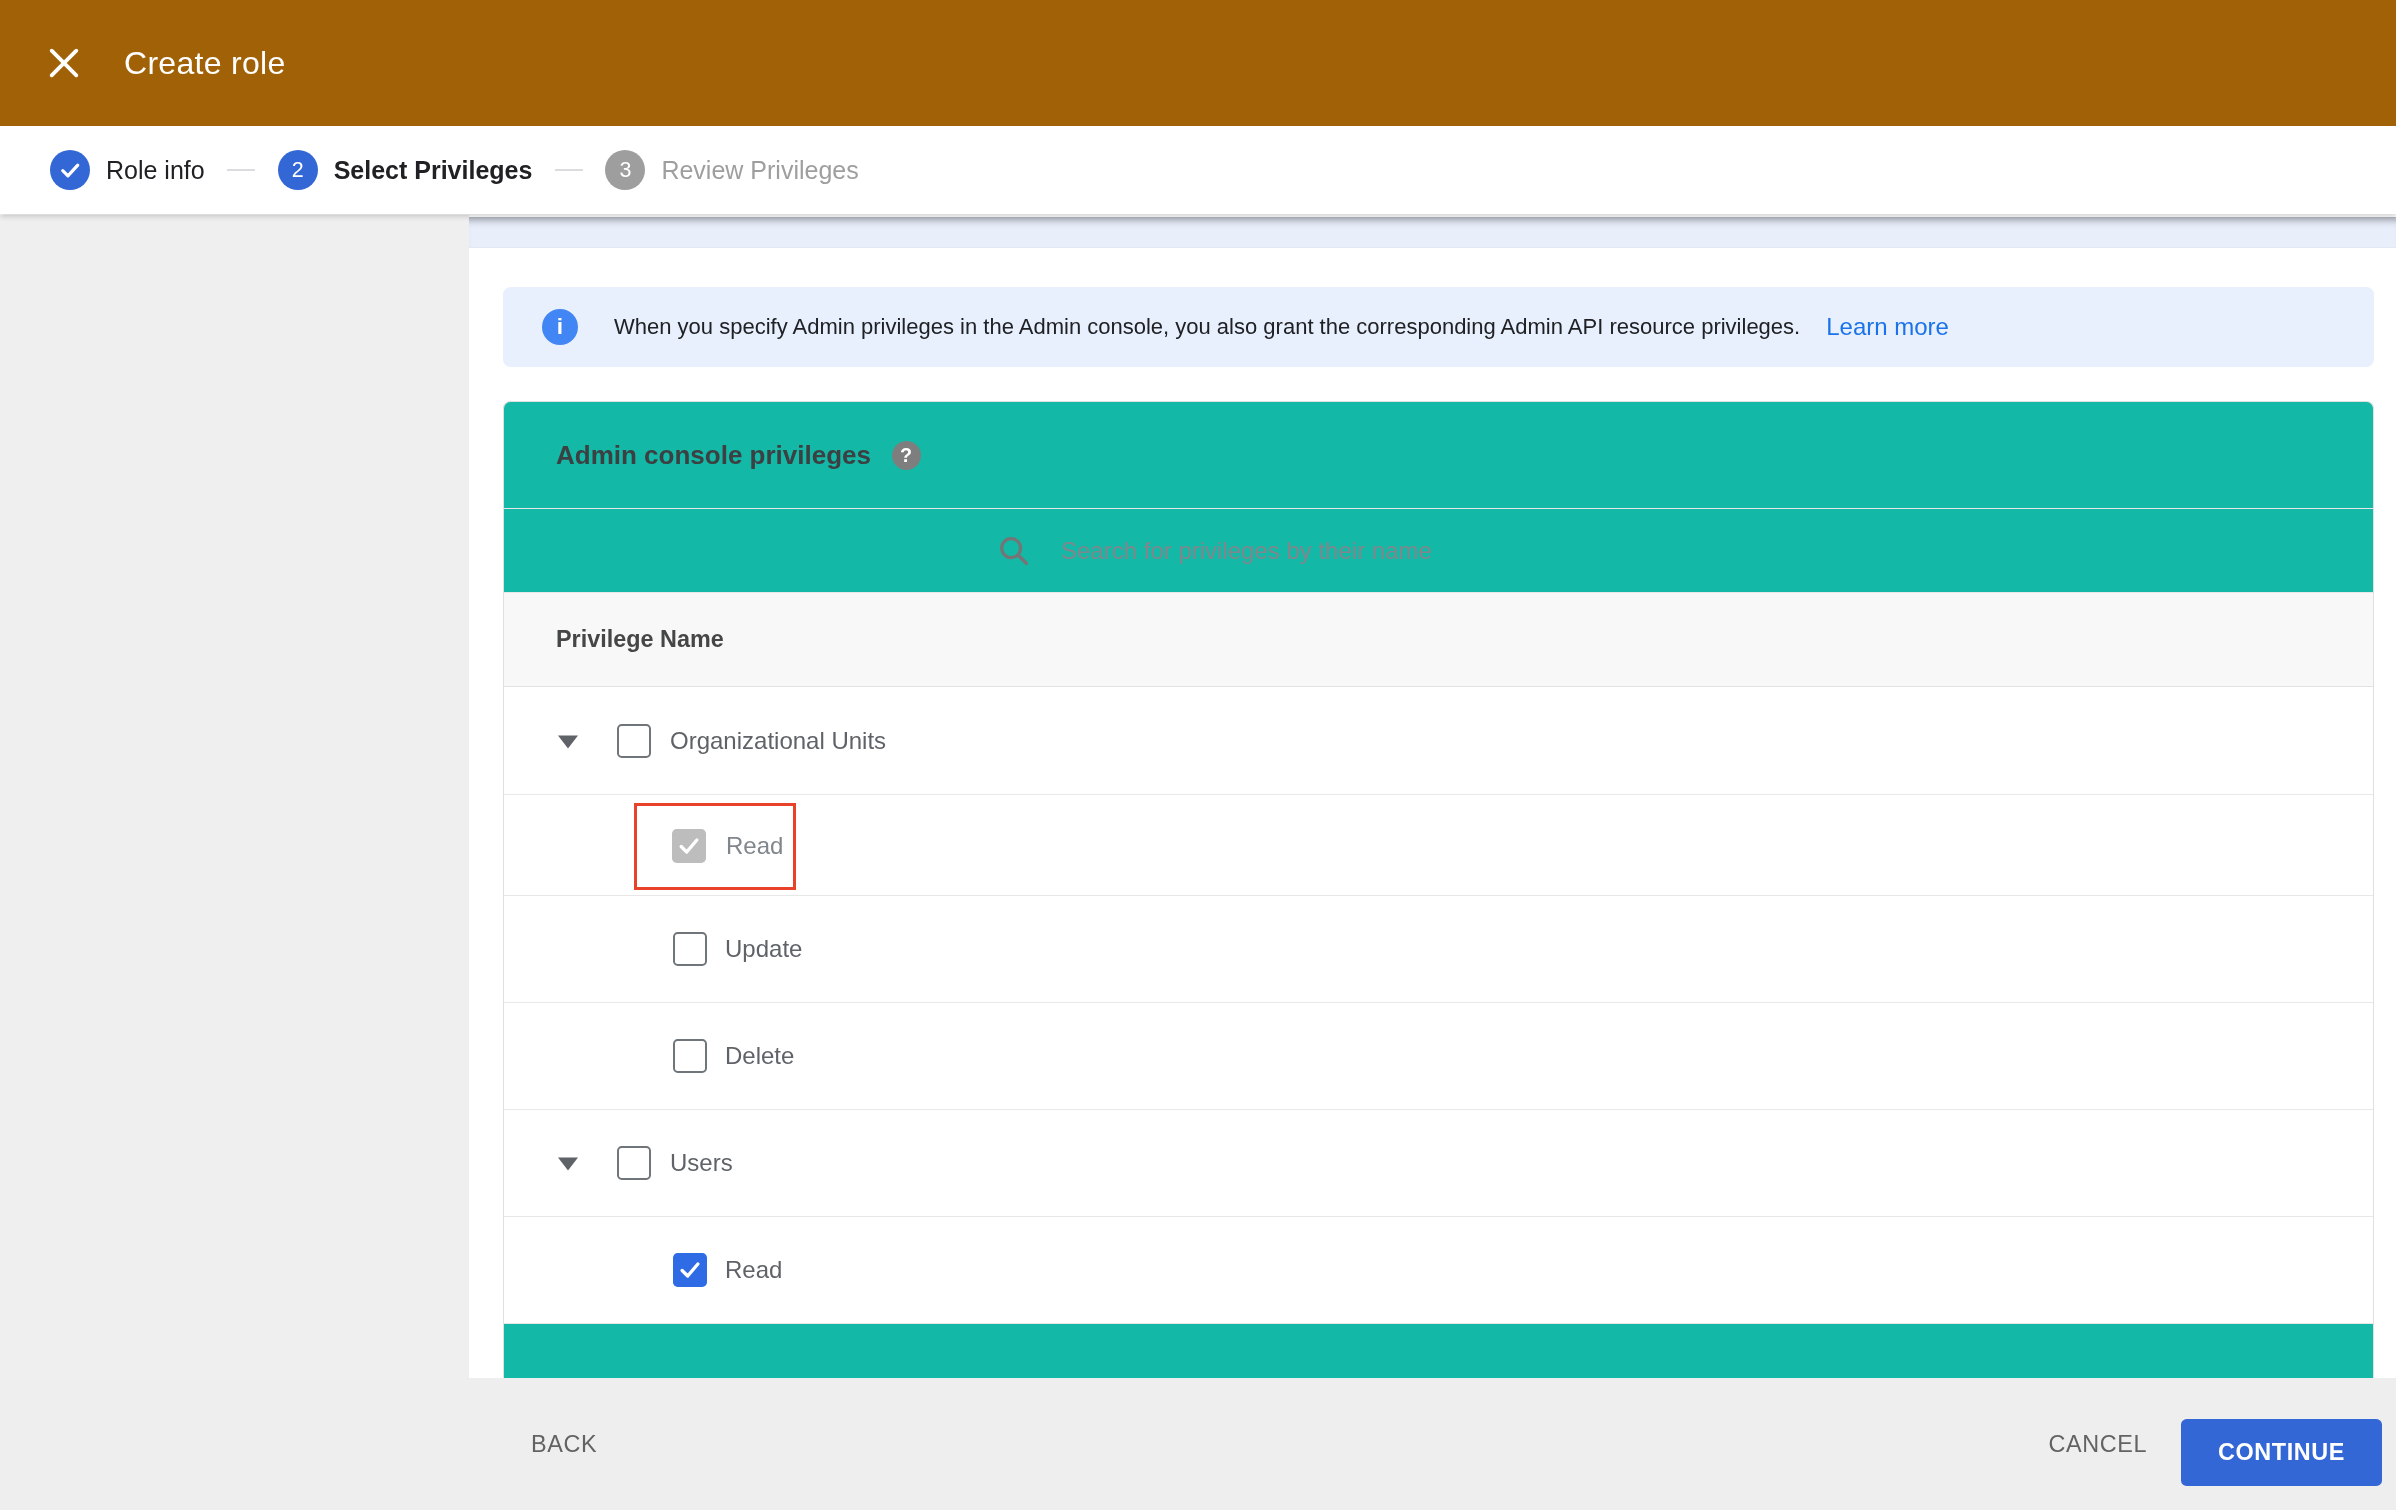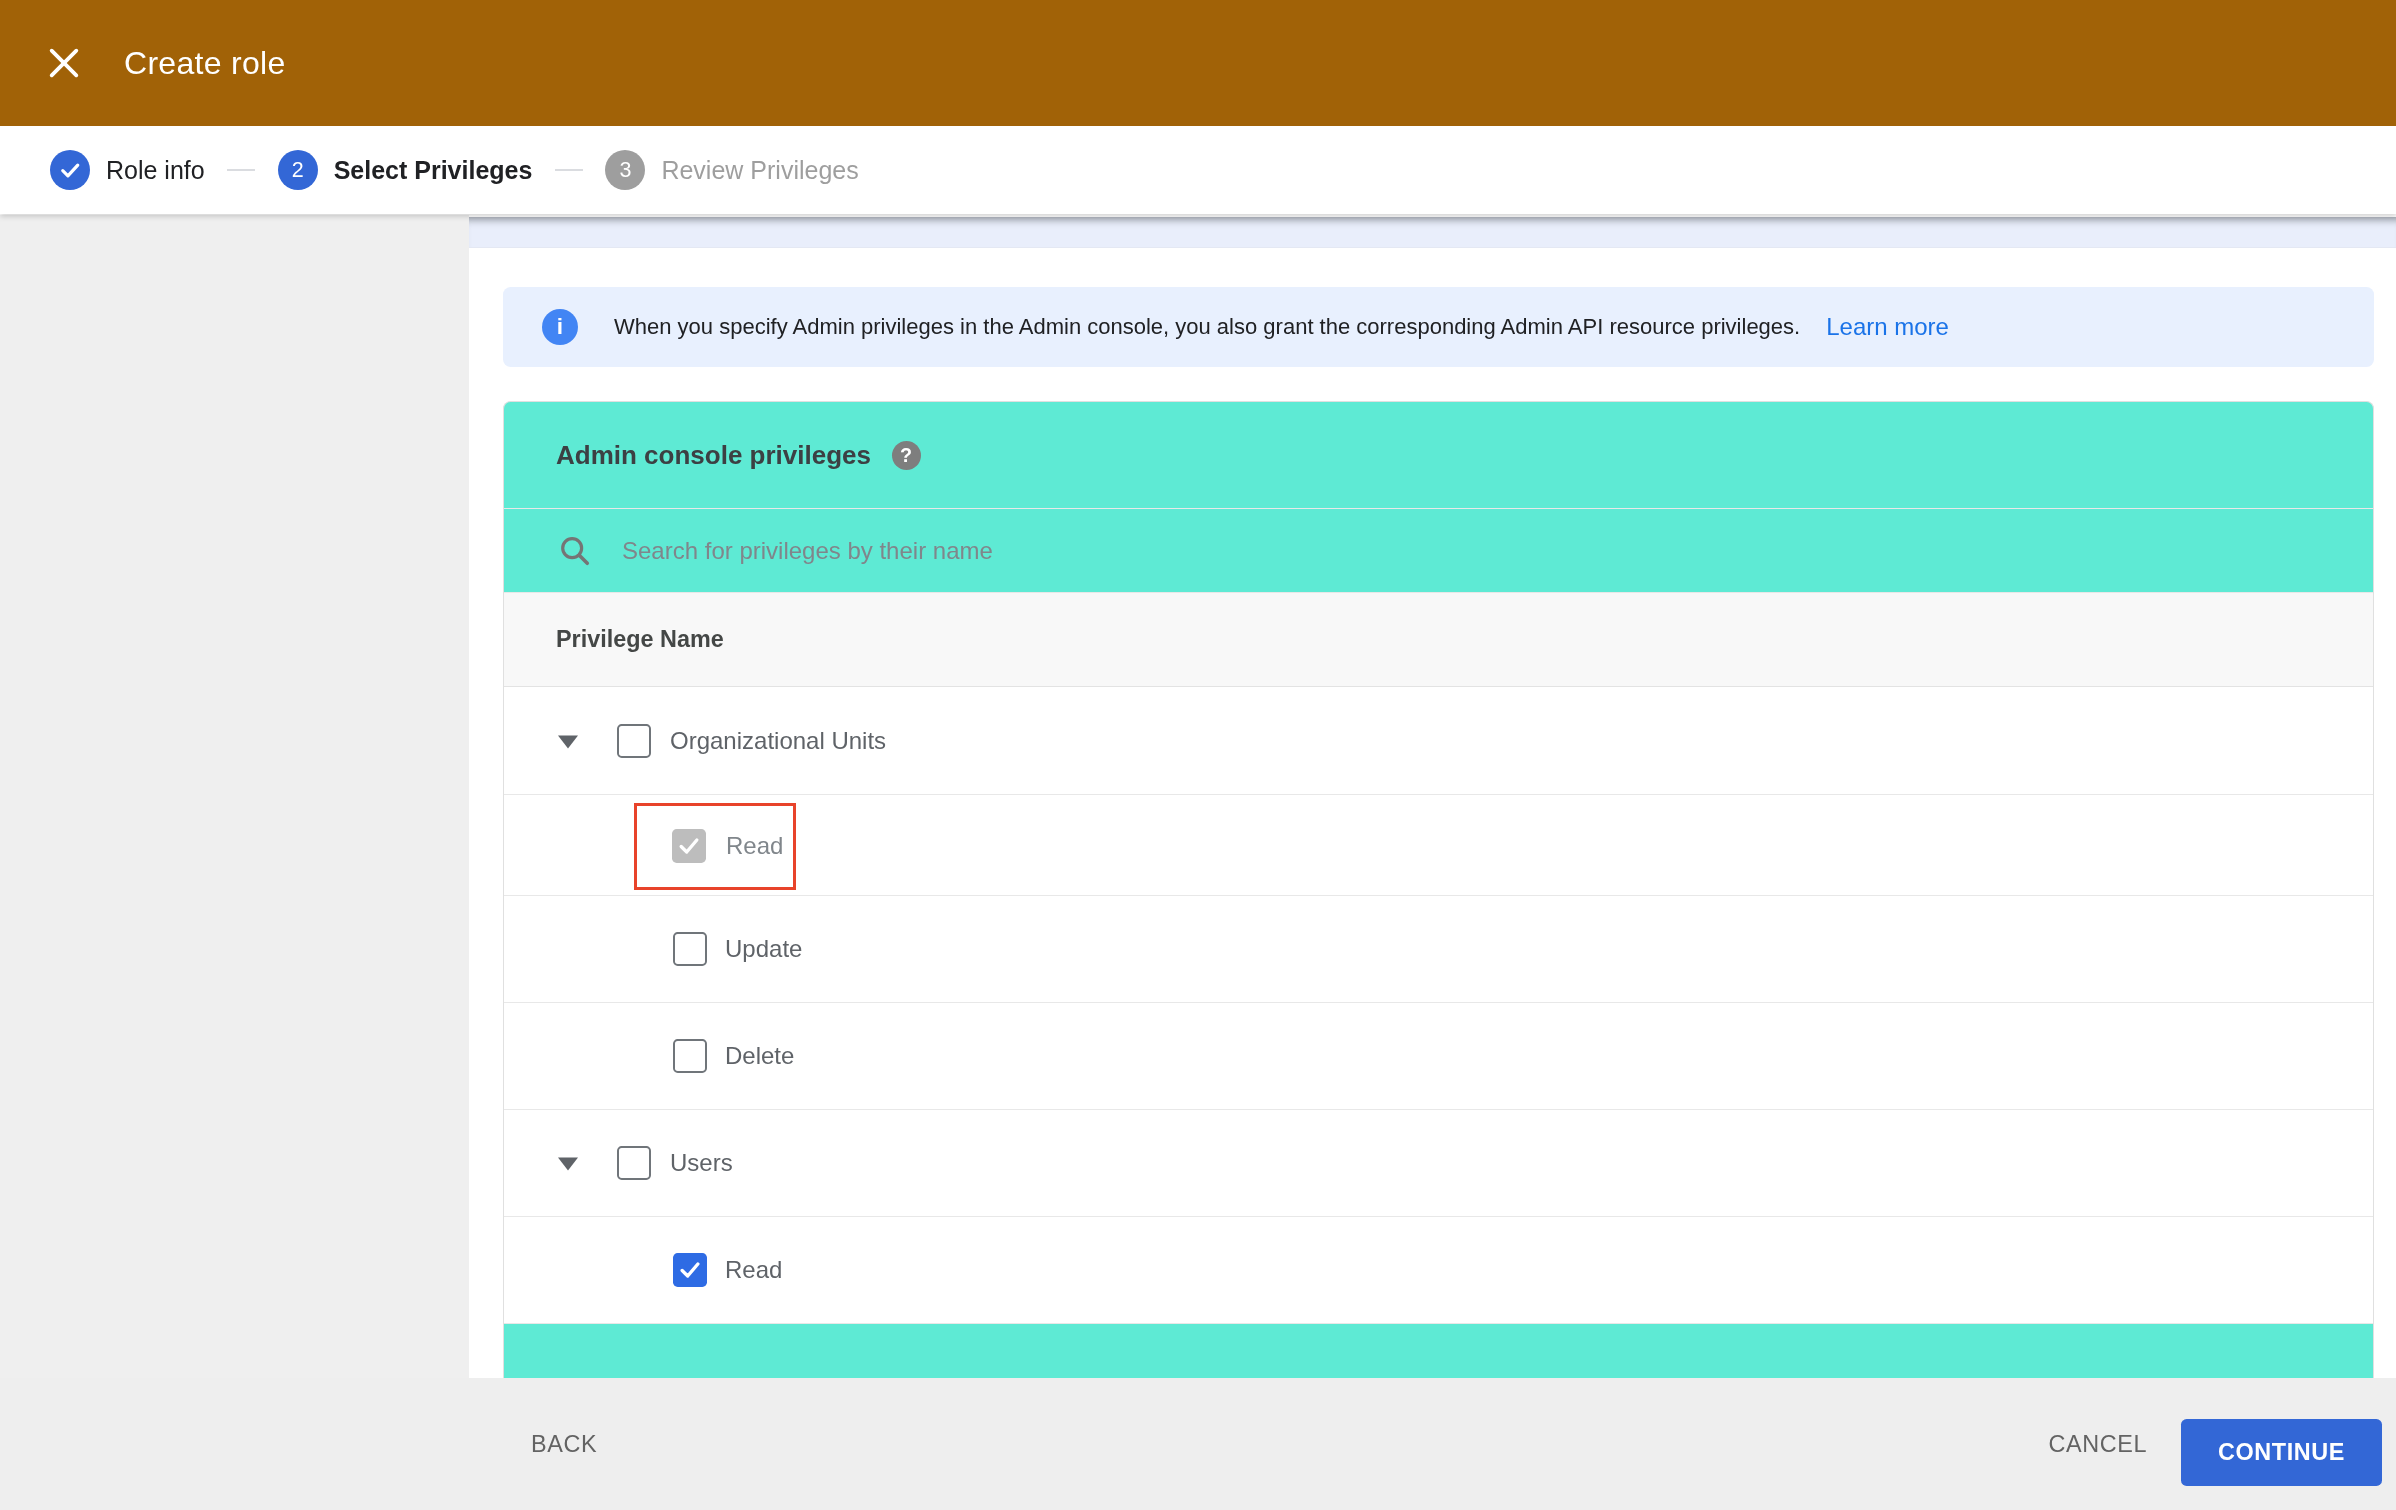--- a/index.html
+++ b/index.html
@@ -46,31 +46,31 @@
             padding-left:39px; }
   .info-icon { width:36px; height:36px; border-radius:50%; background:#4285f4;
                color:#ffffff; font-size:22.5px; font-weight:700; display:flex;
                align-items:center; justify-content:center; flex:0 0 auto; }
   .banner-text { margin-left:36px; font-size:22px; color:#202124; }
   .banner-link { margin-left:26px; font-size:24px; color:#1a73e8; cursor:pointer;
                  text-decoration:none; }
 
   
   .card { position:absolute; left:34px; top:186px; width:1871px; height:978px;
-          background:#5eead4; border:0.9px solid #e0e0e0;
+          background:#14b8a6; border:0.9px solid #e0e0e0;
           border-radius:7.5px 7.5px 0 0; border-bottom:none; overflow:hidden; }
   .card-head { height:107px; display:flex; align-items:center; padding-left:52px;
                border-bottom:0.9px solid #e8e8e8; }
   .card-title { font-size:26px; font-weight:700; color:#3c4043; }
   .help-icon { width:29px; height:29px; border-radius:50%; background:#7e7e7e;
                color:#ffffff; font-size:19.7px; font-weight:700; display:flex;
                align-items:center; justify-content:center; margin-left:20.6px;
                cursor:pointer; }
   .search-row { height:84px; display:flex; align-items:center; padding-left:54px;
-                border-bottom:0.9px solid #e8e8e8; }
+                border-bottom:0.9px solid #e8e8e8;justify-content:flex-end; }
   .search-input { border:none; outline:none; font-size:24px; color:#3c4043;
                   margin-left:30px; width:1312px; background:transparent;
                   font-family:"Liberation Sans", sans-serif; }
   .search-input::placeholder { color:#80868b; opacity:1; }
   .table-head { height:94px; background:#f8f8f8; display:flex; align-items:center;
                 padding-left:52px; border-bottom:0.9px solid #e3e3e3; }
   .table-head-label { font-size:23.4px; font-weight:600; color:#444746; }
 
   .prow { position:relative; height:107px; border-bottom:0.9px solid #e8e8e8;
           background:#fff; }

